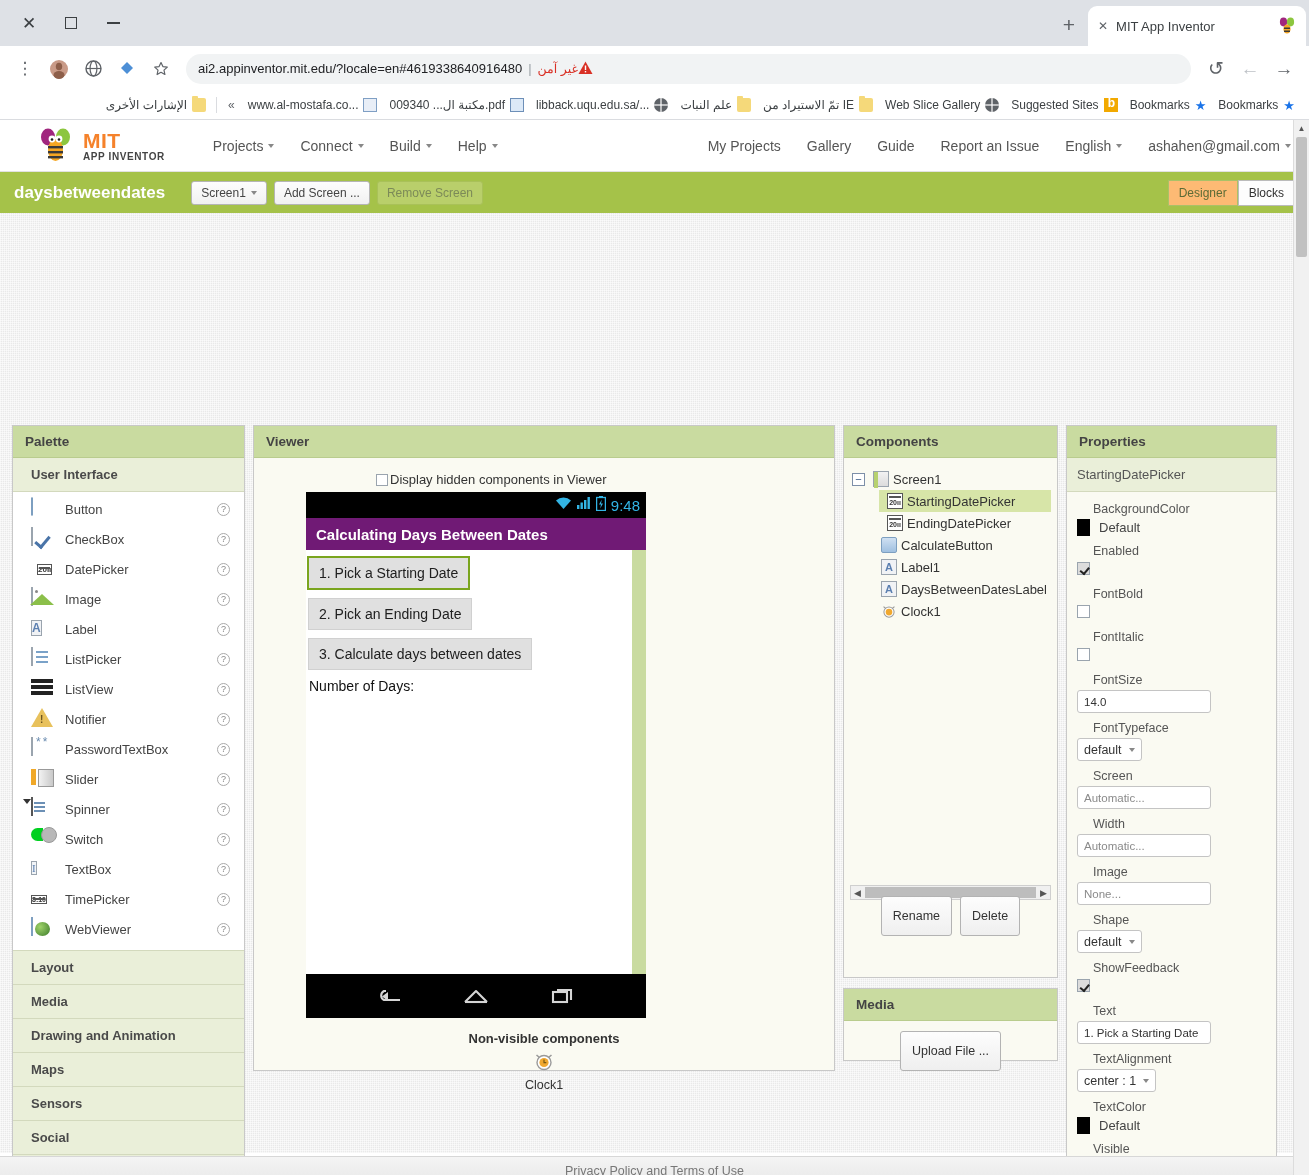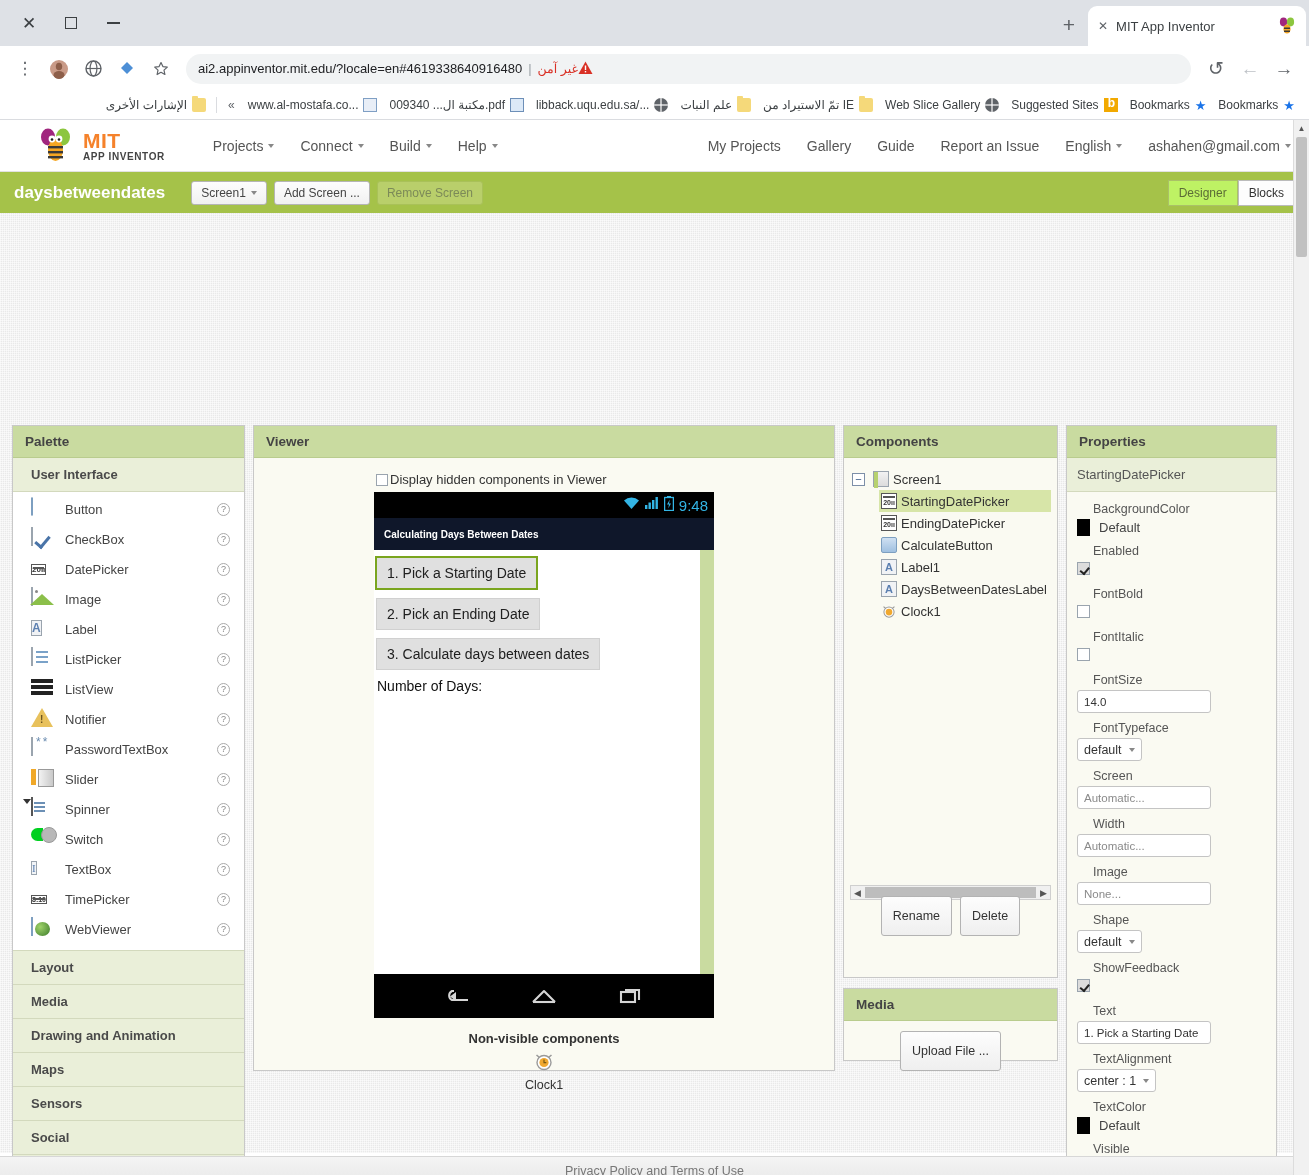--- a/index.html
+++ b/index.html
@@ -175,21 +175,21 @@
     padding: 4px 9px; margin-right: 7px; cursor: pointer;
     display: flex; align-items: center; gap: 5px;
   }
   .ai-btn.disabled { color: #7c8a58; background: #b9cf6b; border-color: #a9c159; }
   .bar-right { margin-left: auto; display: flex; align-items: center; }
   .toggle-btn {
     font-size: 12px; color: #555;
     background: #f5f5f5; border: 1px solid #bbb;
     padding: 5px 10px; cursor: pointer;
   }
-  .toggle-btn.inactive { background: #bef264; color: #5b6b36; border-color: #aac167; }
+  .toggle-btn.inactive { background: #fdba74; color: #5b6b36; border-color: #aac167; }
   .toggle-btn.active { background: #fdfdfd; color: #333; }
 
   
   .ai-body {
     position: relative; height: 940px;
     background: #e9e9e9;
     background-image:
       repeating-linear-gradient(0deg, rgba(255,255,255,.55) 0 1px, transparent 1px 2px),
       repeating-linear-gradient(90deg, rgba(255,255,255,.55) 0 1px, transparent 1px 2px);
     padding: 8px 0 0 0;
@@ -222,21 +222,21 @@
   .help-q {
     width: 13px; height: 13px; border: 1px solid #aaa; border-radius: 50%;
     font-size: 9px; color: #888; display: flex; align-items: center;
     justify-content: center; margin-right: 6px;
   }
 
   
   .ic-button { width:22px;height:20px;background:linear-gradient(#cfe0f2,#9fc0e0);border:1px solid #7d9fc0;border-radius:2px; }
   .ic-check { width:20px;height:20px;background:#fff;border:1px solid #9aa4ae;position:relative; }
   .ic-check::after{content:"";position:absolute;left:3px;top:8px;width:12px;height:6px;border-left:3px solid #4a74a8;border-bottom:3px solid #4a74a8;transform:rotate(-50deg);}
-  .ic-date { width:21px;height:20px;border:1.5px solid #555;background:#fff;position:relative;font-size:8px;color:#333;text-align:center;line-height:22px;font-weight:bold;}
+  .ic-date { width:21px;height:20px;border:1.5px solid #555;background:#fff;position:relative;font-size:8px;color:#333;text-align:center;line-height:22px;font-weight:bold;margin-left:6px;}
   .ic-date::before{content:"";position:absolute;left:1px;top:2px;right:1px;height:1.5px;background:#555;}
   .ic-image { width:21px;height:19px;background:linear-gradient(#dfe7ef,#cfdbe5);border:1px solid #9aa4ae;position:relative;overflow:hidden;}
   .ic-image::after{content:"";position:absolute;left:-2px;bottom:0;width:0;height:0;border-left:12px solid transparent;border-right:12px solid transparent;border-bottom:11px solid #8bbf4a;}
   .ic-image::before{content:"";position:absolute;left:3px;top:2px;width:3px;height:3px;border-radius:50%;background:#888;}
   .ic-label { width:20px;height:20px;background:#f0f2f5;border:1px solid #9aa4ae;color:#5b7fb0;font-size:12px;text-align:center;line-height:19px;font-weight:bold;}
   .ic-listpick { width:20px;height:20px;background:#fff;border:1px solid #9aa4ae;position:relative;}
   .ic-listpick::after{content:"";position:absolute;left:4px;top:3px;width:12px;height:2px;background:#7aa2c8;box-shadow:0 5px 0 #7aa2c8,0 10px 0 #7aa2c8;}
   .ic-listview { width:22px;height:18px;position:relative;}
   .ic-listview::after{content:"";position:absolute;left:0;top:1px;width:22px;height:3.5px;background:#222;box-shadow:0 6px 0 #222,0 12px 0 #222;}
   .ic-notifier { width:22px;height:19px;position:relative;}
@@ -262,33 +262,33 @@
   
   #viewer { left: 253px; top: 212px; width: 582px; height: 646px; background:#fafaf2; }
   .viewer-inner { padding: 14px 0 0 0; height: 100%; }
   .hidden-chk {
     display: flex; align-items: center; gap: 2px;
     padding-left: 122px; margin-bottom: 5px;
   }
   .chk-sq { width: 12px; height: 12px; border: 1px solid #9aa4ae; background: #fff; }
   .hidden-chk span { font-size: 13px; color: #333; }
   .phone {
-    width: 340px; margin-left: 120px;
+    width: 340px; margin-left: 52px;
     background: #000; position: relative;
   }
   .ph-status {
     height: 26px; background: #000;
     display: flex; align-items: center; justify-content: flex-end;
     padding-right: 6px; gap: 5px;
   }
   .ph-time { color: #33b5e5; font-size: 15px; font-family: "Liberation Sans", sans-serif; }
   .ph-title {
-    height: 32px; background: #0f172a; color: #fff;
+    height: 32px; background: #701a75; color: #fff;
     display: flex; align-items: center; padding-left: 10px;
-    font-size: 10px; font-weight: bold;
+    font-size: 15px; font-weight: bold;
   }
   .ph-screen {
     height: 424px; background: #fff; position: relative;
     padding: 6px 0 0 0;
   }
   .ph-scrollbar {
     position: absolute; right: 0; top: 0; width: 14px; height: 100%;
     background: #c9dba0;
   }
   .ph-btn {

